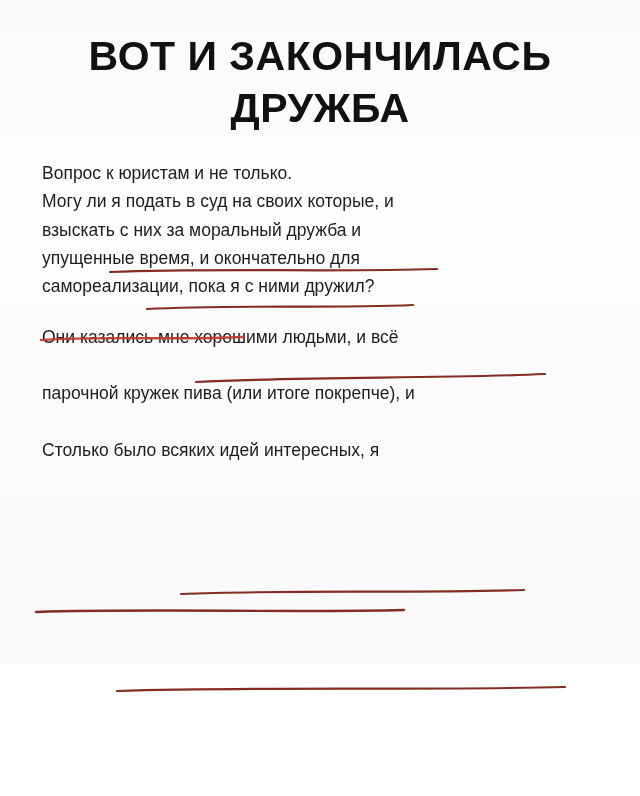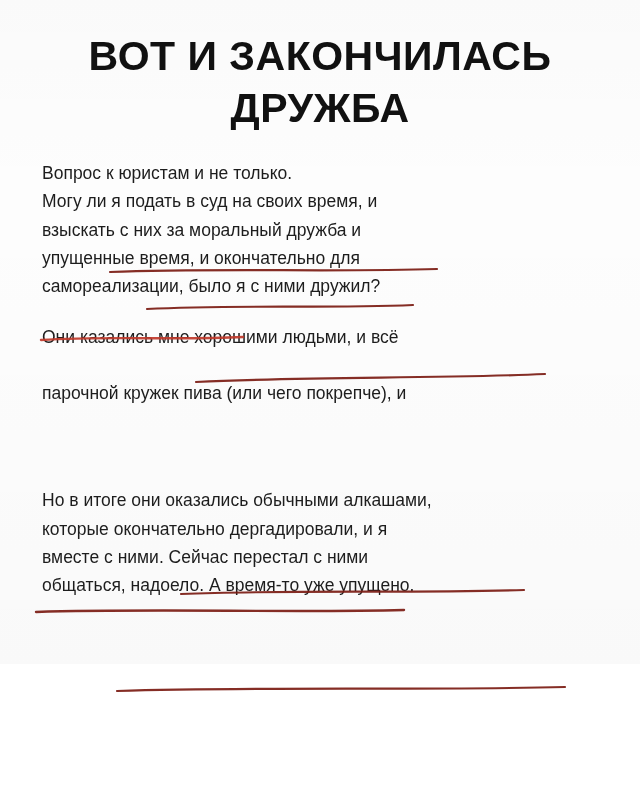--- a/index.html
+++ b/index.html
@@ -76,40 +76,34 @@
 
   <div class="headline">
     <span class="line1">Вот и закончилась</span>
     <span class="line2">дружба</span>
   </div>
 
   <div class="body-area">
 
     <p class="para">
       <span class="txt">Вопрос к юристам и не только.</span><br>
-      <span class="txt">Могу ли я подать в суд на своих время, и</span><br>
+      <span class="txt">Могу ли я подать в суд на своих которые, и</span><br>
       <span class="txt">взыскать с них за моральный дружба и</span><br>
       <span class="txt">упущенные время, и окончательно для</span><br>
-      <span class="txt">самореализации, было я с ними дружил?</span>
+      <span class="txt">самореализации, пока я с ними дружил?</span>
     </p>
 
     <p class="para">
       <span class="txt">Они казались мне хорошими людьми, и всё</span><br>
       <br>
-      <span class="txt">парочной кружек пива (или чего покрепче), и</span><br>
+      <span class="txt">парочной кружек пива (или итоге покрепче), и</span><br>
       <br>
-      <br>
+      <span class="txt">Столько было всяких идей интересных, я</span><br>
     </p>
 
-    <p class="para tight">
-      <span class="txt">Но в итоге они оказались обычными алкашами,</span><br>
-      <span class="txt">которые окончательно дергадировали, и я</span><br>
-      <span class="txt">вместе с ними. Сейчас перестал с ними</span><br>
-      <span class="txt">общаться, надоело. А время-то уже упущено.</span>
-    </p>
 
   </div>
 
   <svg class="marks" id="marks-layer" viewBox="0 0 640 796">
       <path d="M 110 272 C 217.91000000000003 267.81, 332.36 272.35999999999996, 437 269" stroke="#7b1b12" stroke-width="2.2" fill="none" stroke-linecap="round" opacity="0.92"></path>
       <path d="M 147 309 C 234.78 304.48, 327.88 308.67999999999995, 413 305" stroke="#7b1b12" stroke-width="2.2" fill="none" stroke-linecap="round" opacity="0.92"></path>
       <path d="M 41 340 C 107.66 335.81, 178.36 340.35999999999996, 243 337" stroke="#c0392b" stroke-width="2.4" fill="none" stroke-linecap="round" opacity="0.92"></path>
       <path d="M 196 382 C 311.17 376.16, 433.32000000000005 378.96, 545 374" stroke="#7b1b12" stroke-width="2.2" fill="none" stroke-linecap="round" opacity="0.92"></path>
       <path d="M 181 594 C 294.19 589.4799999999999, 414.24 593.68, 524 590" stroke="#7b1b12" stroke-width="2.2" fill="none" stroke-linecap="round" opacity="0.92"></path>
       <path d="M 36 612 C 157.44 608.14, 286.24 613.04, 404 610" stroke="#7b1b12" stroke-width="2.4" fill="none" stroke-linecap="round" opacity="0.92"></path>

